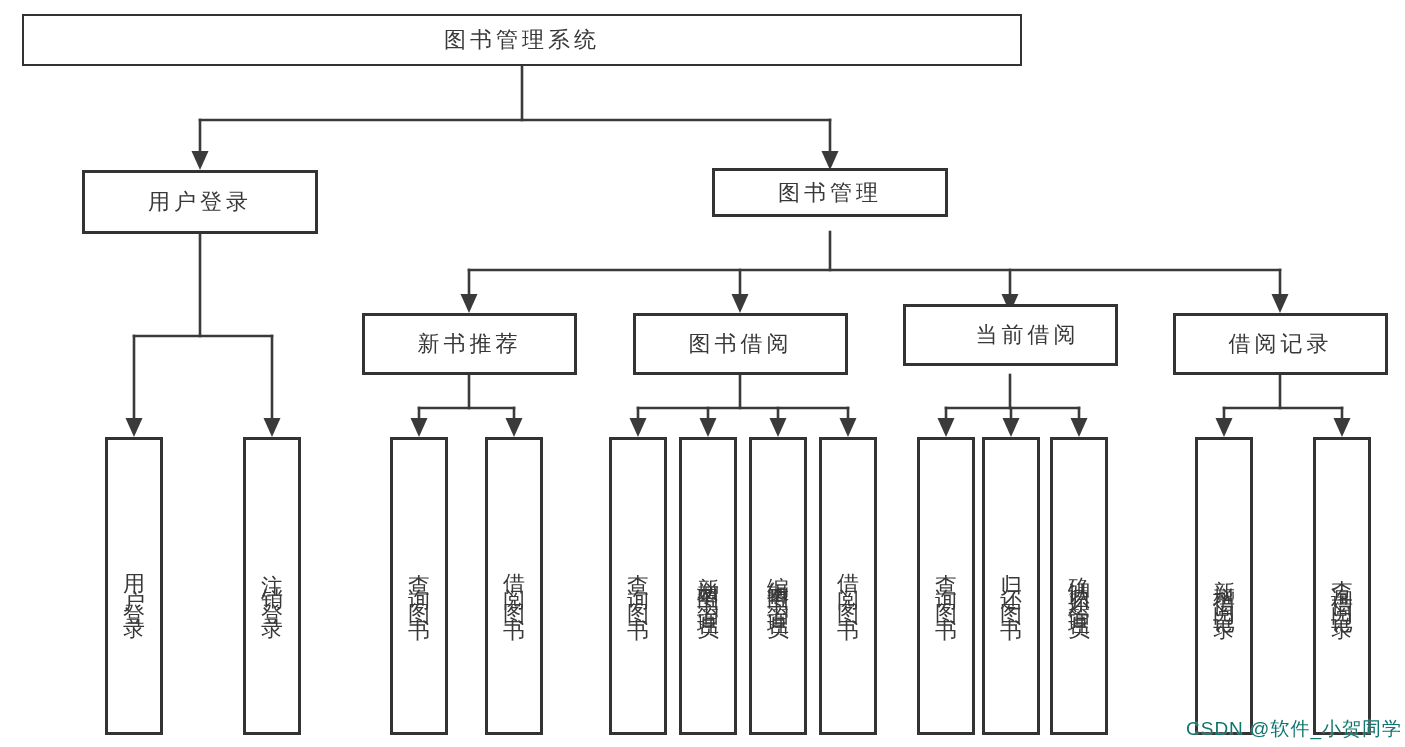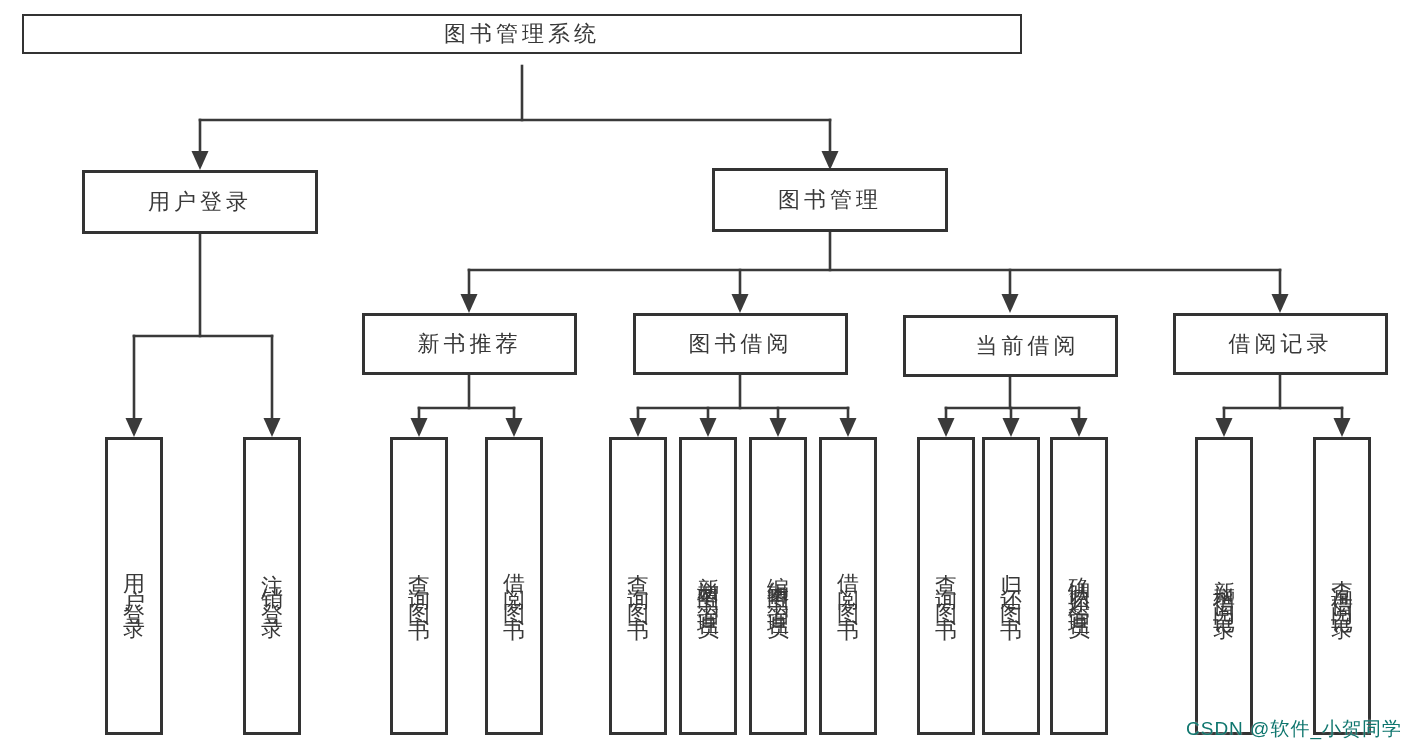--- a/index.html
+++ b/index.html
@@ -125,28 +125,28 @@
       <polygon points="769.5,418 786.5,418 778,437"></polygon>
       <polygon points="839.5,418 856.5,418 848,437"></polygon>
       <polygon points="937.5,418 954.5,418 946,437"></polygon>
       <polygon points="1002.5,418 1019.5,418 1011,437"></polygon>
       <polygon points="1070.5,418 1087.5,418 1079,437"></polygon>
       <polygon points="1215.5,418 1232.5,418 1224,437"></polygon>
       <polygon points="1333.5,418 1350.5,418 1342,437"></polygon>
     </g>
   </svg>
 
-  <div class="h-box root-box" style="left:22px; top:14px; width:1000px; height:40px;">图书管理系统</div>
+  <div class="h-box root-box" style="left:22px; top:14px; width:1000px; height:52px;">图书管理系统</div>
 
   <div class="h-box" style="left:82px; top:170px; width:236px; height:64px;">用户登录</div>
-  <div class="h-box" style="left:712px; top:168px; width:236px; height:64px;">图书管理</div>
+  <div class="h-box" style="left:712px; top:168px; width:236px; height:49px;">图书管理</div>
 
   <div class="h-box" style="left:633px; top:313px; width:215px; height:62px;">图书借阅</div>
   <div class="h-box" style="left:362px; top:313px; width:215px; height:62px;">新书推荐</div>
-  <div class="h-box" style="left:903px; top:315px; width:215px; height:62px;padding-left:34px;">当前借阅</div>
+  <div class="h-box" style="left:903px; top:304px; width:215px; height:62px;padding-left:34px;">当前借阅</div>
   <div class="h-box" style="left:1173px; top:313px; width:215px; height:62px;">借阅记录</div>
 
   <div class="v-box sp-wide" style="left:105px;">用户登录</div>
   <div class="v-box sp-wide" style="left:243px;">注销登录</div>
 
   <div class="v-box sp-wide" style="left:390px;">查询图书</div>
   <div class="v-box sp-wide" style="left:485px;">借阅图书</div>
 
   <div class="v-box sp-wide" style="left:609px;">查询图书</div>
   <div class="v-box sp-tight" style="left:679px;">新增图书（管理员）</div>

